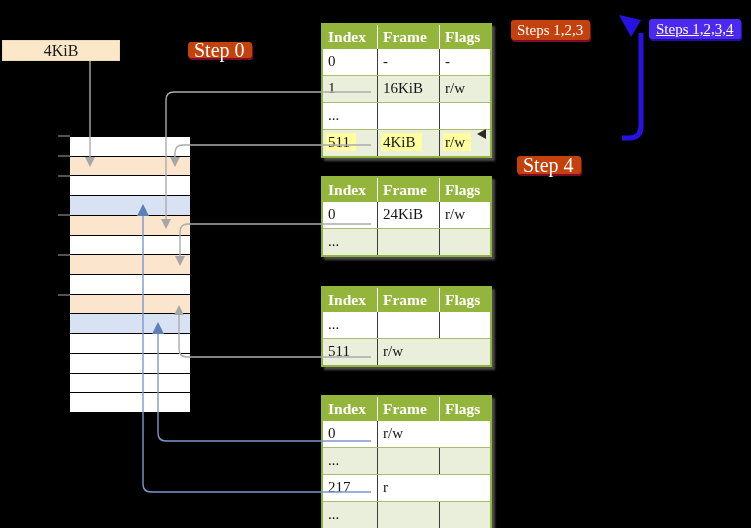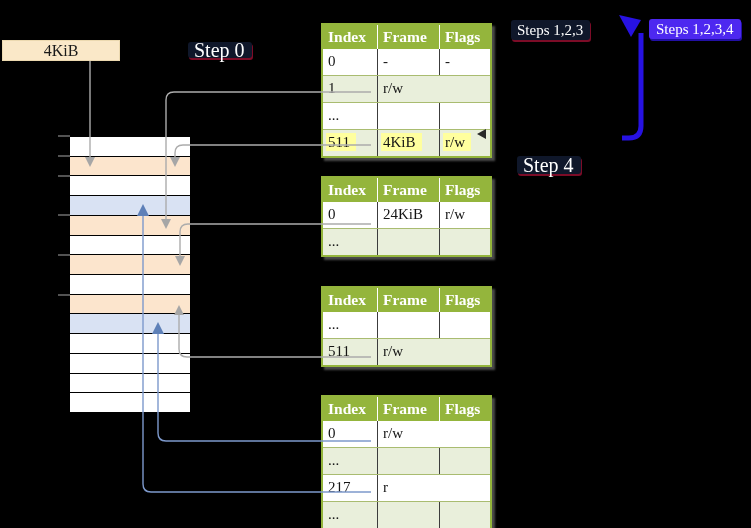--- a/index.html
+++ b/index.html
@@ -10,22 +10,22 @@
   
   .mem-label{
     position:absolute;left:2px;top:40px;width:118px;height:21px;
     background:#FAE8C8;border:1px solid #ecd9b0;box-sizing:border-box;
     text-align:center;font-size:16px;line-height:19px;color:#1a1a1a;
   }
   .badge{
     position:absolute;color:#fff;font-size:15px;line-height:20px;
     padding:0 7px;border-radius:3px;white-space:nowrap;
   }
-  .badge.red{background:#0f172a;box-shadow:1px 2px 0 #7c0c27;padding-left:6px;}
-  .badge.blue{background:#4D28F0;box-shadow:1px 2px 0 #2210a5;}
+  .badge.red{background:#c2410c;box-shadow:1px 2px 0 #7c0c27;padding-left:6px;}
+  .badge.blue{background:#4D28F0;box-shadow:1px 2px 0 #2210a5;text-decoration:underline;}
   #badge-step0{left:188px;top:42px;font-size:20px;line-height:16px;}
   #badge-steps123{left:511px;top:20px;}
   #badge-steps1234{left:649px;top:19px;}
   #badge-step4{left:517px;top:156px;font-size:20px;line-height:18px;}
   
   #memory{
     position:absolute;left:70px;top:136px;width:120px;height:276px;
     display:flex;flex-direction:column;border-top:1px solid #000;
   }
   .mrow{flex:1;border-bottom:1px solid #000;box-sizing:border-box;}
@@ -92,20 +92,21 @@
       <div class="th sep">Frame</div>
       <div class="th">Flags</div>
     </div>
     <div class="trow">
       <div class="td sep">0</div>
       <div class="td sep">-</div>
       <div class="td">-</div>
     </div>
     <div class="trow shade">
       <div class="td sep">1</div>
+      <div class="td sep">16KiB</div>
       <div class="td">r/w</div>
     </div>
     <div class="trow">
       <div class="td sep">...</div>
       <div class="td sep"></div>
       <div class="td"></div>
     </div>
     <div class="trow shade">
       <div class="td sep"><span class="hl">511</span></div>
       <div class="td sep"><span class="hl">4KiB</span></div>

